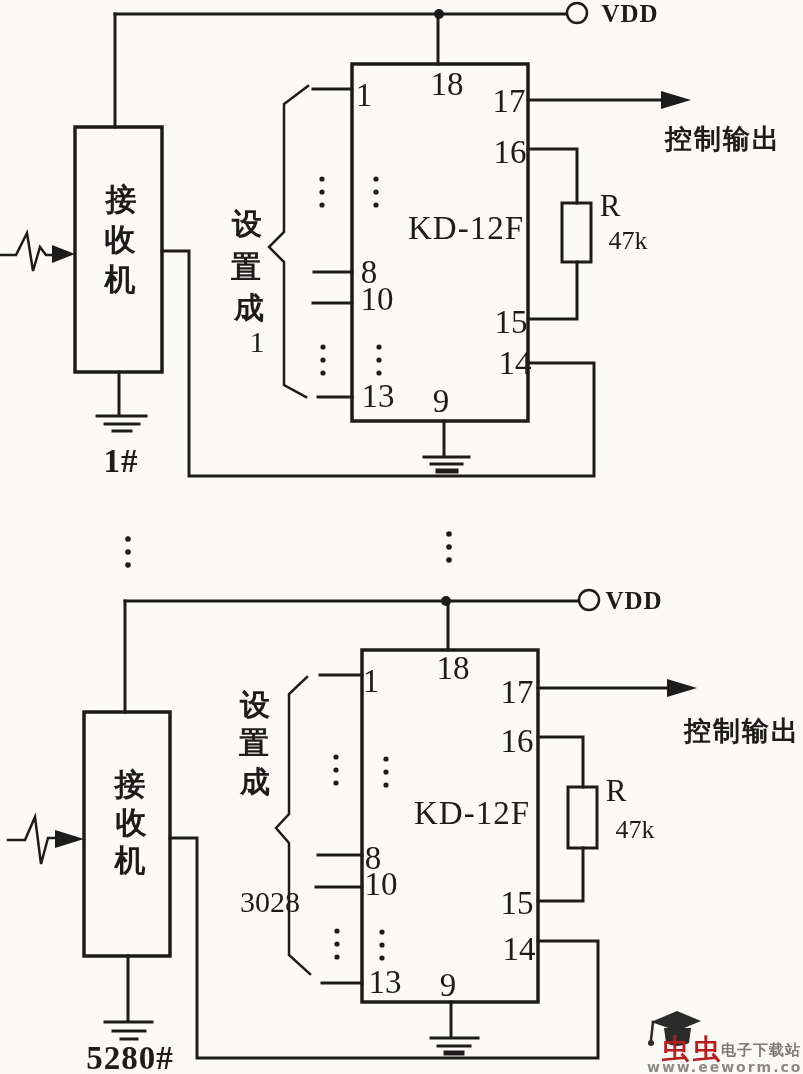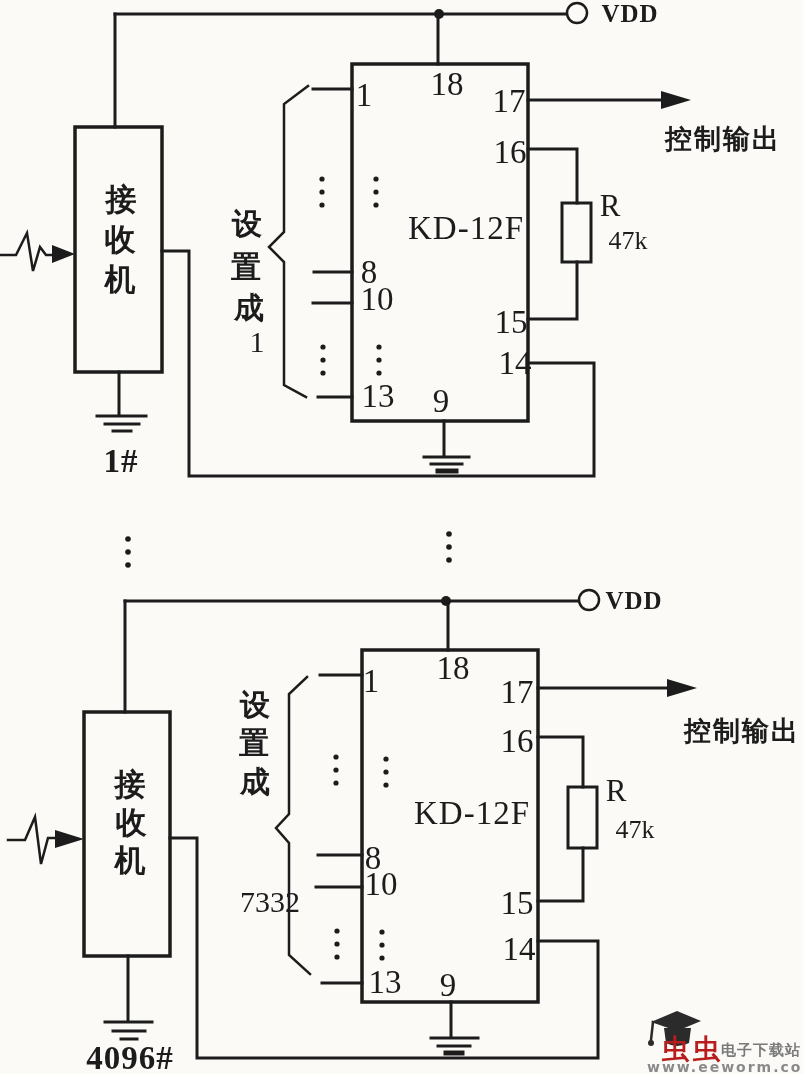--- a/index.html
+++ b/index.html
@@ -224,20 +224,20 @@
   <div class="lbl icname" style="left:472px;top:813px">KD-12F</div>
   <div class="lbl rref" style="left:616px;top:790px">R</div>
   <div class="lbl rval" style="left:635px;top:830px">47k</div>
   <div class="lbl out cjk" style="left:742px;top:730px">控制输出</div>
   <div class="lbl recv cjk" style="left:130px;top:784px">接</div>
   <div class="lbl recv cjk" style="left:131px;top:822px">收</div>
   <div class="lbl recv cjk" style="left:130px;top:860px">机</div>
   <div class="lbl setc cjk" style="left:255px;top:705px">设</div>
   <div class="lbl setc cjk" style="left:254px;top:743px">置</div>
   <div class="lbl setc cjk" style="left:255px;top:782px">成</div>
-  <div class="lbl setv" style="left:270px;top:902px">7332</div>
-  <div class="lbl station" style="left:130px;top:1058px">4096#</div>
+  <div class="lbl setv" style="left:270px;top:902px">3028</div>
+  <div class="lbl station" style="left:130px;top:1058px">5280#</div>
 
   <div class="lbl wm-brand" style="left:693px;top:1048px">虫虫</div>
   <div class="lbl wm-site" style="left:761px;top:1050px">电子下载站</div>
   <div class="lbl wm-url" style="left:733px;top:1067px">www.eeworm.com</div>
 
 </div>
 
 </body></html>

